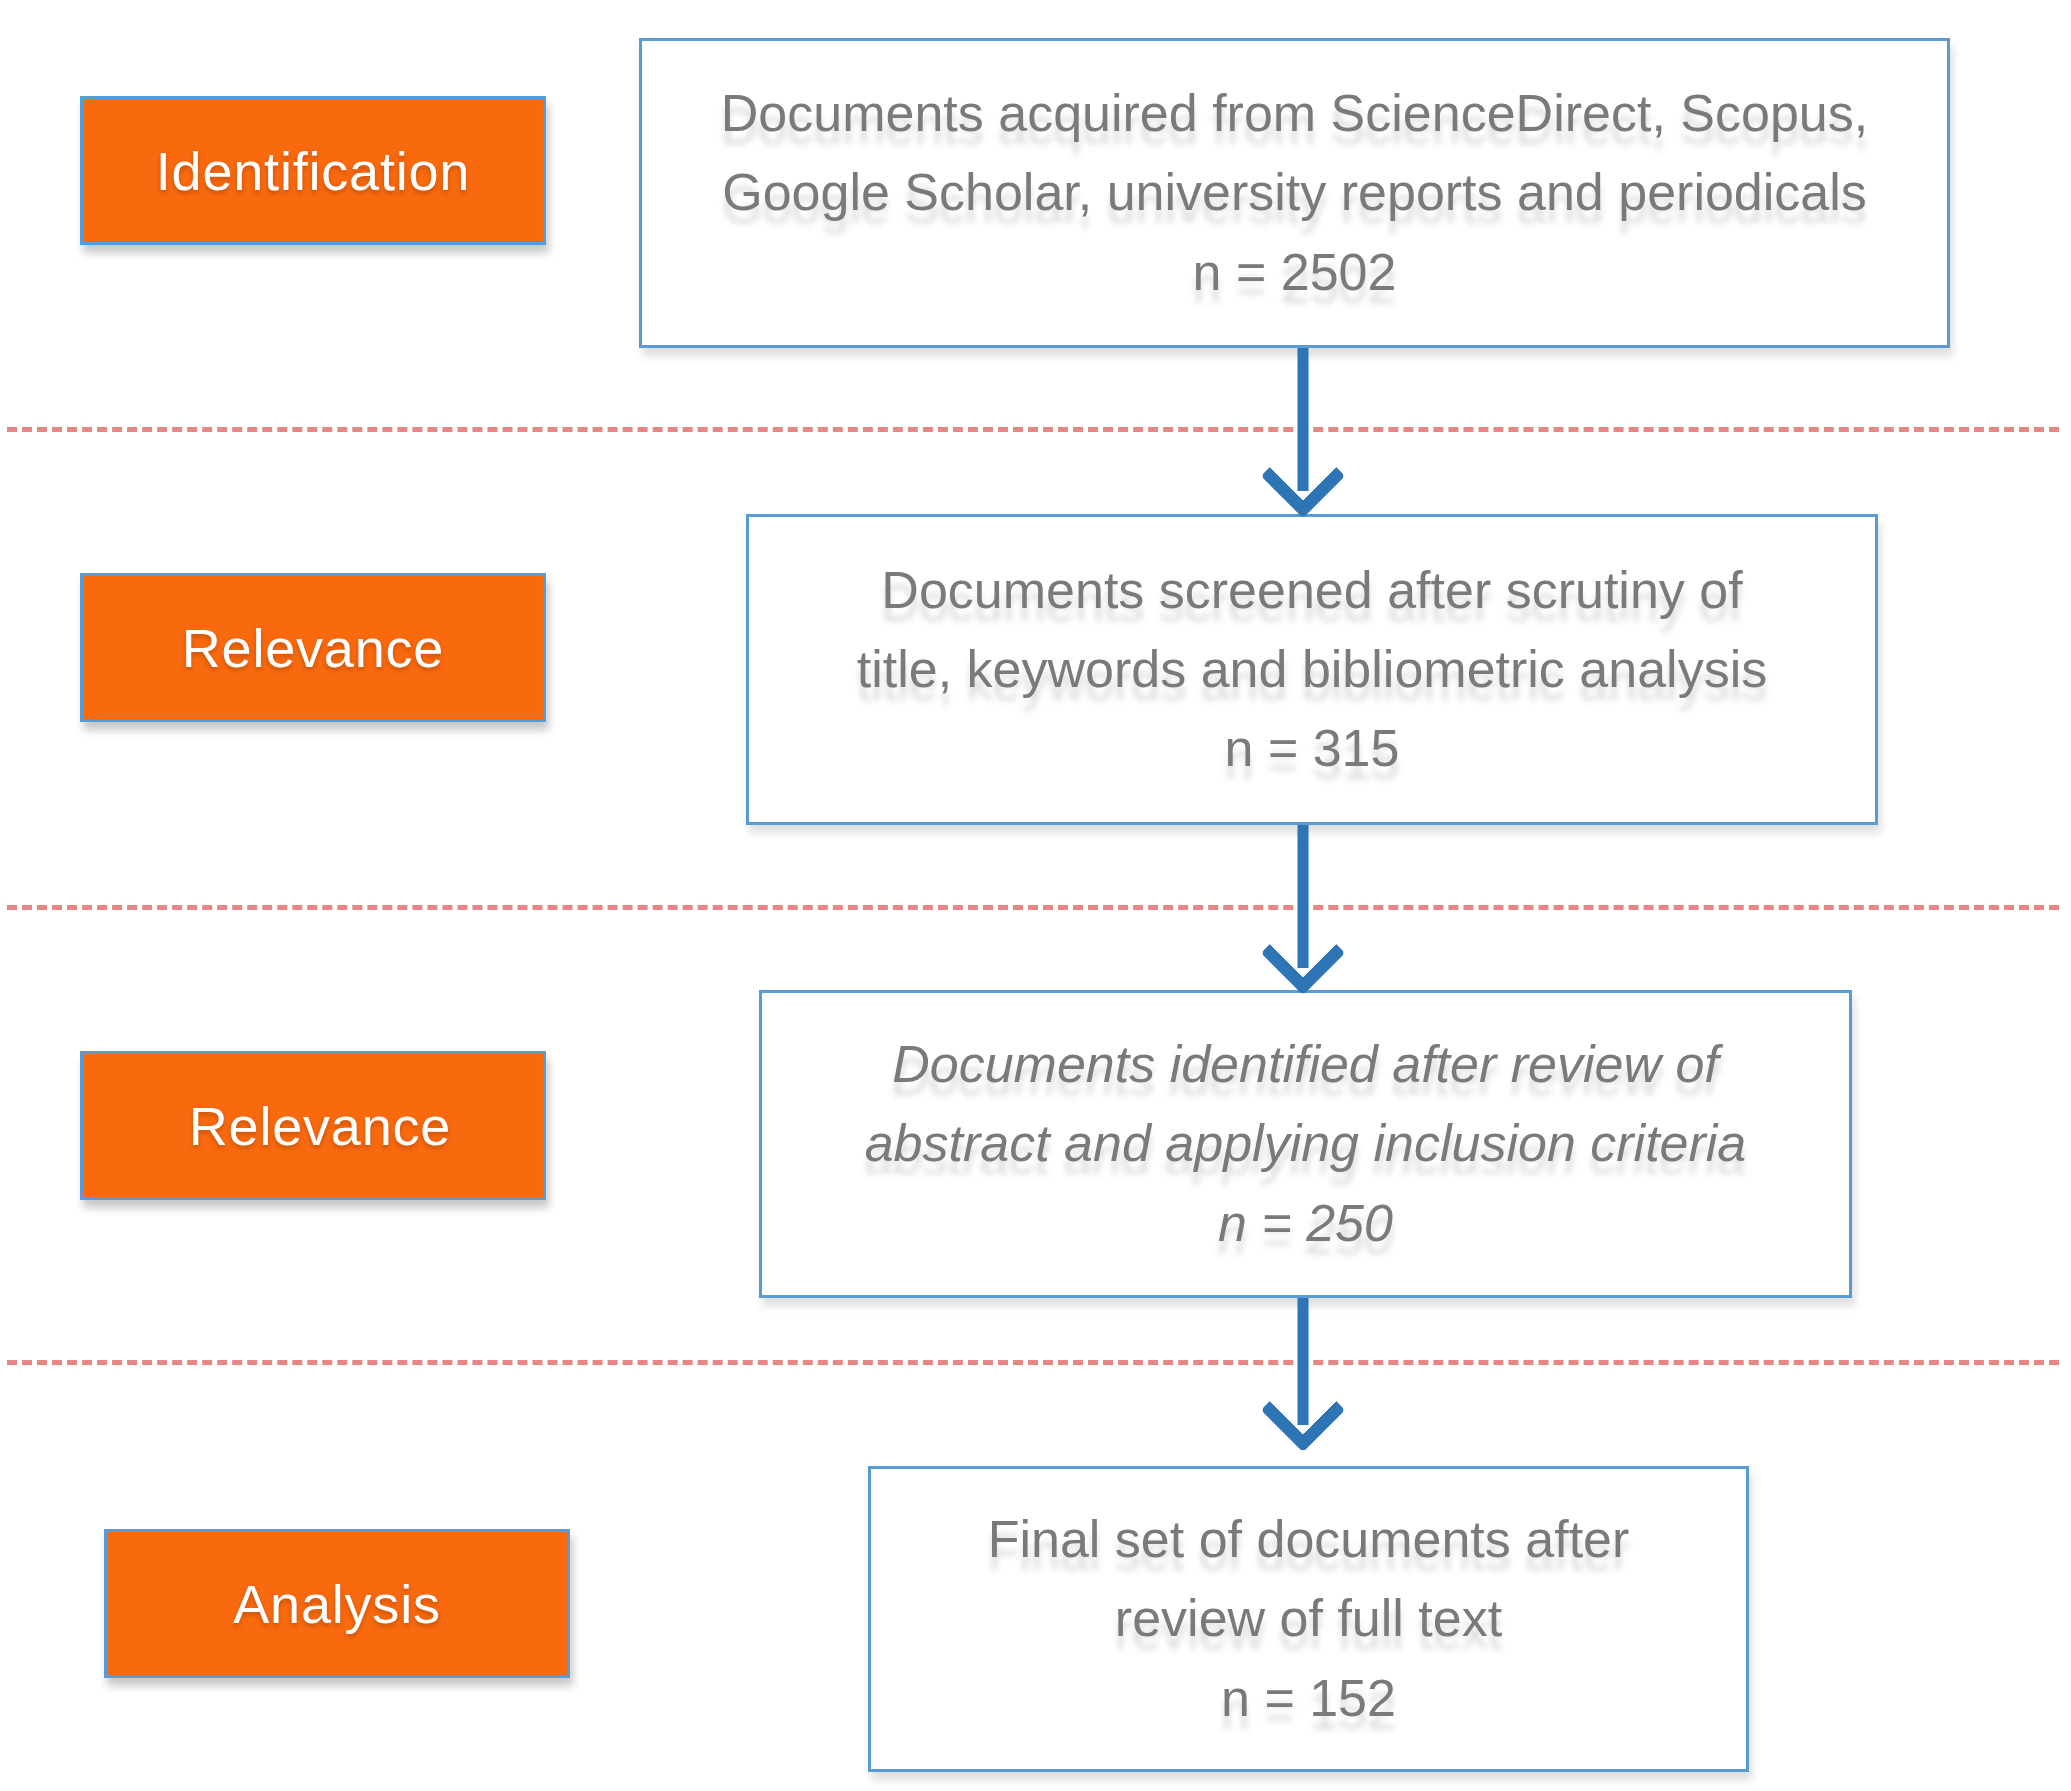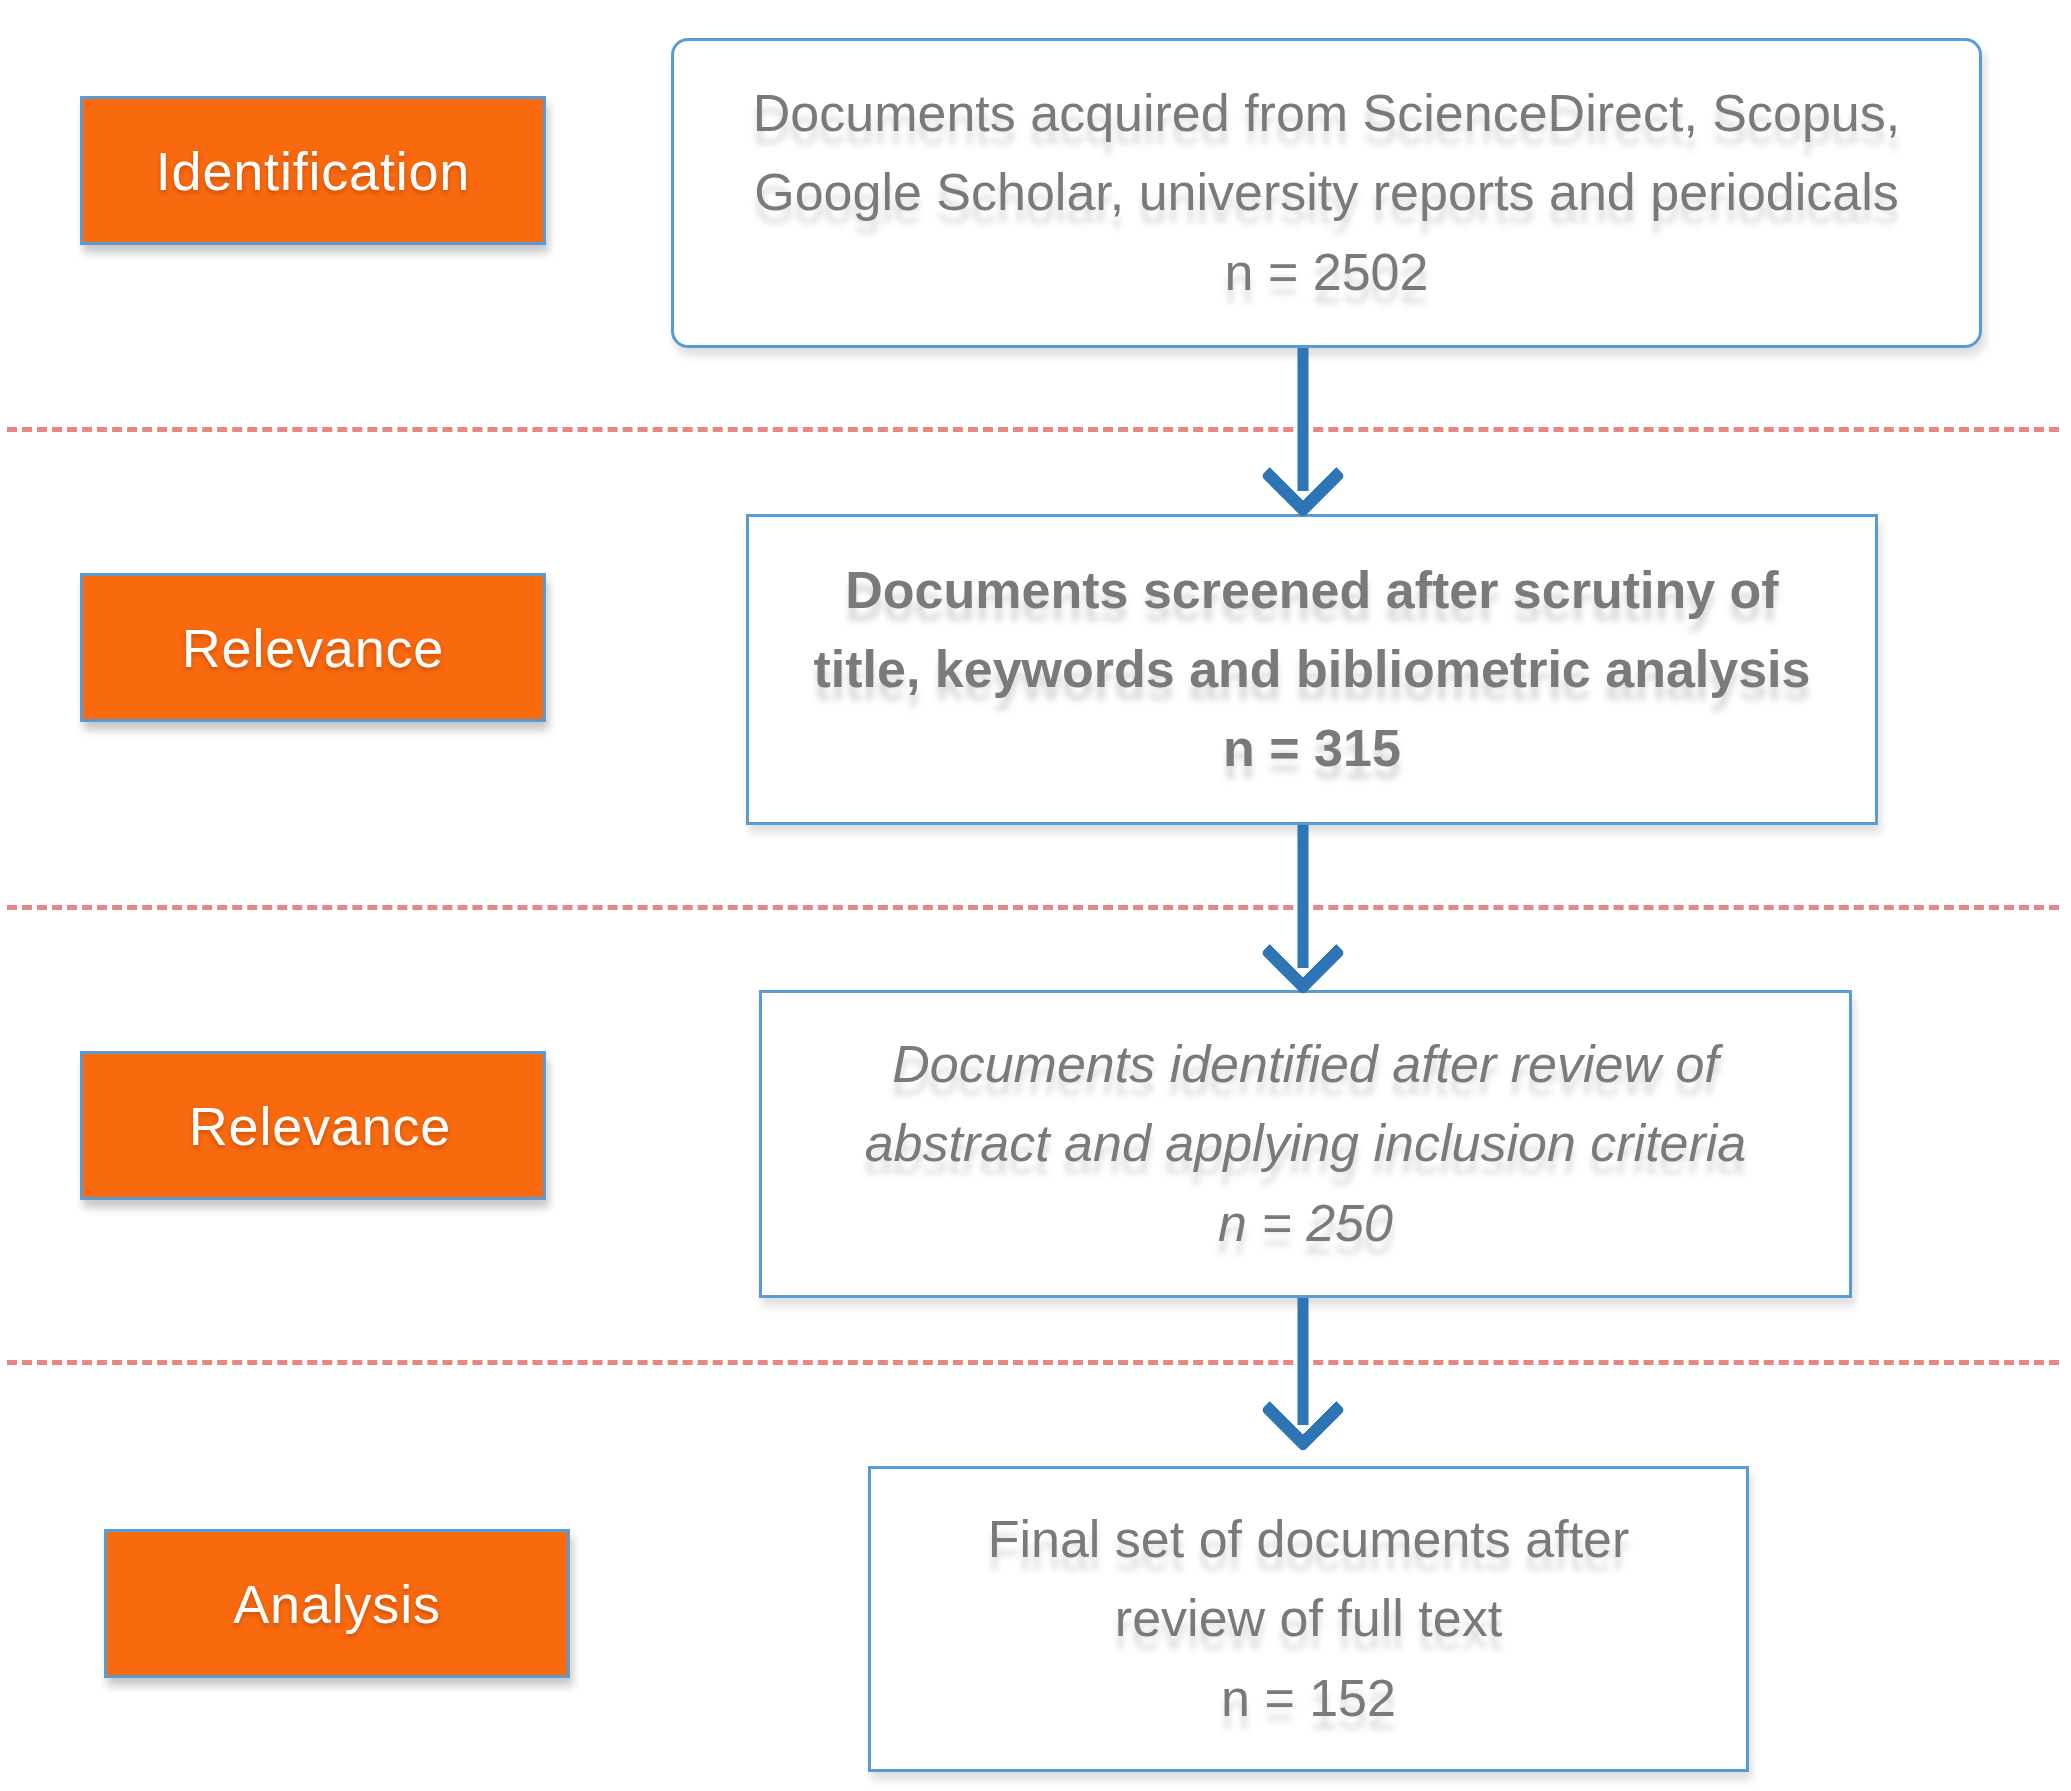--- a/index.html
+++ b/index.html
@@ -95,27 +95,27 @@
   <div class="label-box" style="top:573px;">
     <span class="label-text">Relevance</span>
   </div>
   <div class="label-box" style="top:1051px;padding-left:14px;">
     <span class="label-text">Relevance</span>
   </div>
   <div class="label-box" style="top:1529px;margin-left:24px;">
     <span class="label-text">Analysis</span>
   </div>
 
-  <div class="content-box" style="left:671px;top:38px;width:1311px;height:310px;border-radius:17px;">
+  <div class="content-box" style="left:639px;top:38px;width:1311px;height:310px;">
     <div class="box-text">Documents acquired from ScienceDirect, Scopus,
 Google Scholar, university reports and periodicals</div>
     <div class="box-count">n = 2502</div>
   </div>
 
-  <div class="content-box" style="left:746px;top:514px;width:1132px;height:311px;font-weight:bold;">
+  <div class="content-box" style="left:746px;top:514px;width:1132px;height:311px;">
     <div class="box-text">Documents screened after scrutiny of
 title, keywords and bibliometric analysis</div>
     <div class="box-count">n = 315</div>
   </div>
 
   <div class="content-box" style="left:759px;top:990px;width:1093px;height:308px;font-style:italic;">
     <div class="box-text">Documents identified after review of
 abstract and applying inclusion criteria</div>
     <div class="box-count">n = 250</div>
   </div>

